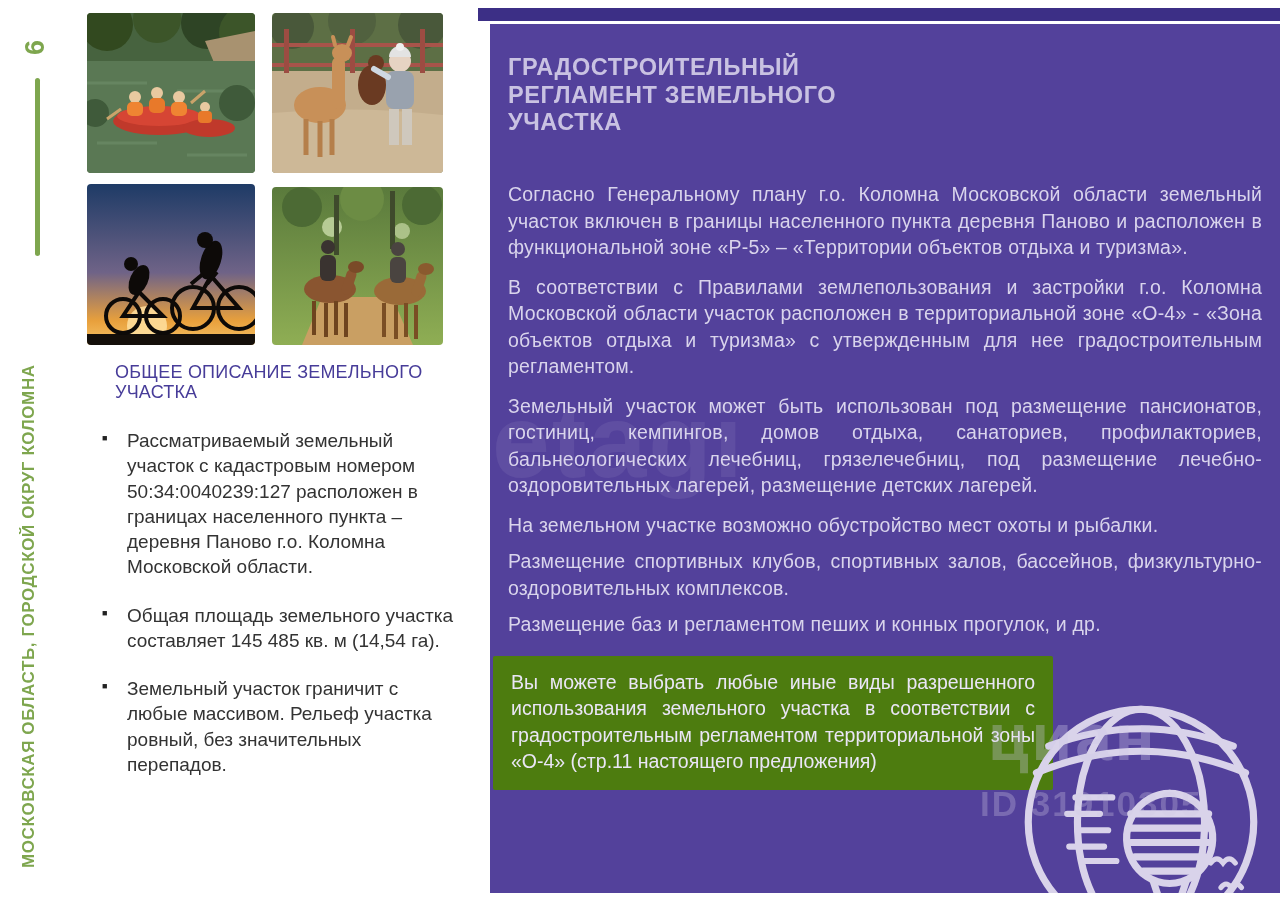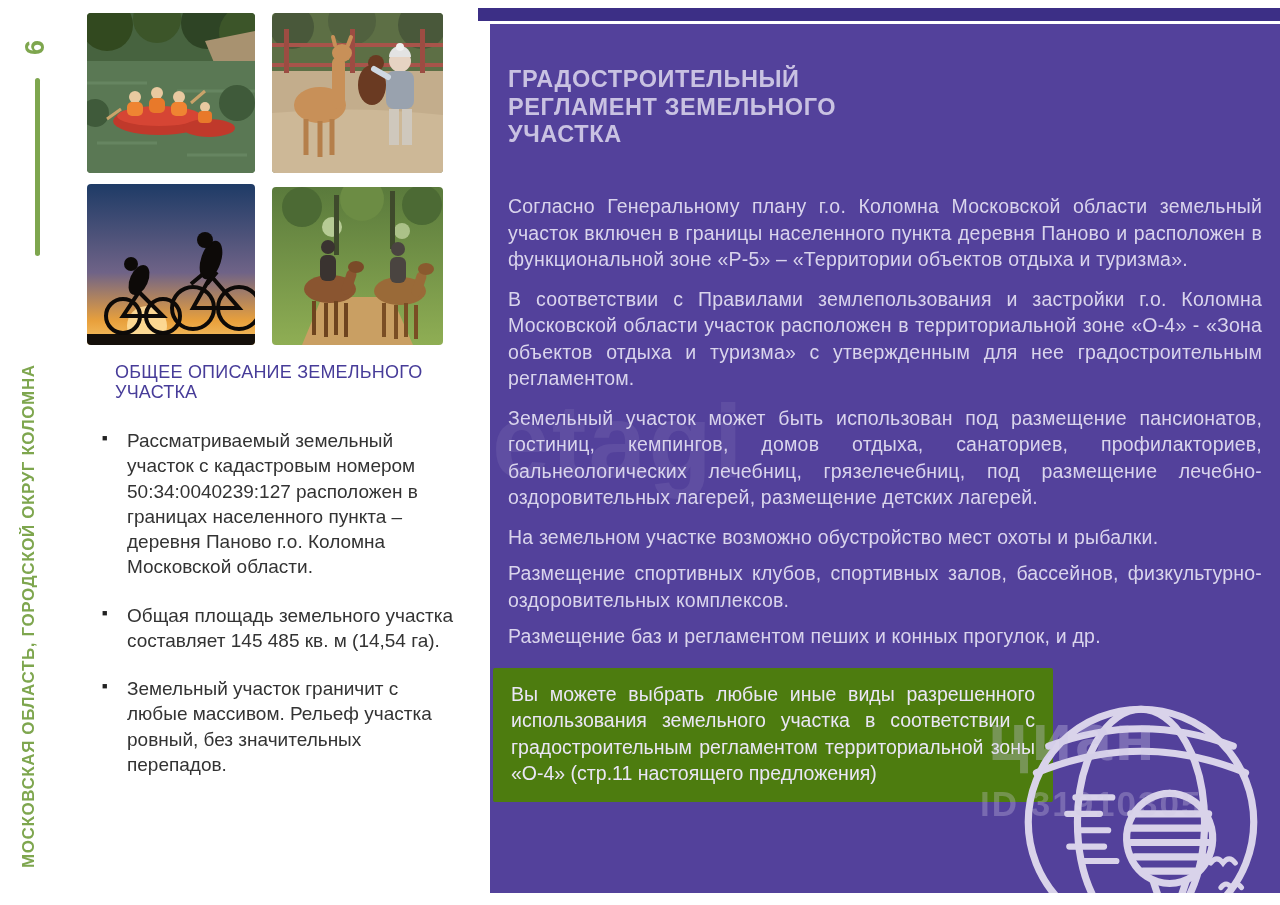--- a/index.html
+++ b/index.html
@@ -54,21 +54,21 @@
 
   
   .panel-top-bar {
     position:absolute; left:478px; top:8px; right:0; height:13px;
     background:#3C2F86;
   }
   .right-panel {
     position:absolute; left:490px; top:24px; right:0; bottom:12px;
     background:#53419B; overflow:hidden;
   }
-  .panel-inner { position:relative; z-index:2; padding:42px 18px 0 18px; }
+  .panel-inner { position:relative; z-index:2; padding:30px 18px 0 18px; }
   .panel-title {
     max-width:380px; color:#C9C2E2; font-size:23.5px; font-weight:bold;
     line-height:1.18; letter-spacing:.6px; margin-bottom:44px;
   }
   .panel-par {
     color:#D9D4EC; font-size:19.5px; line-height:1.36;
     text-align:justify; margin-bottom:13px; letter-spacing:.2px;
   }
   .panel-par.tight { margin-bottom:10px; }
   .highlight-box {

